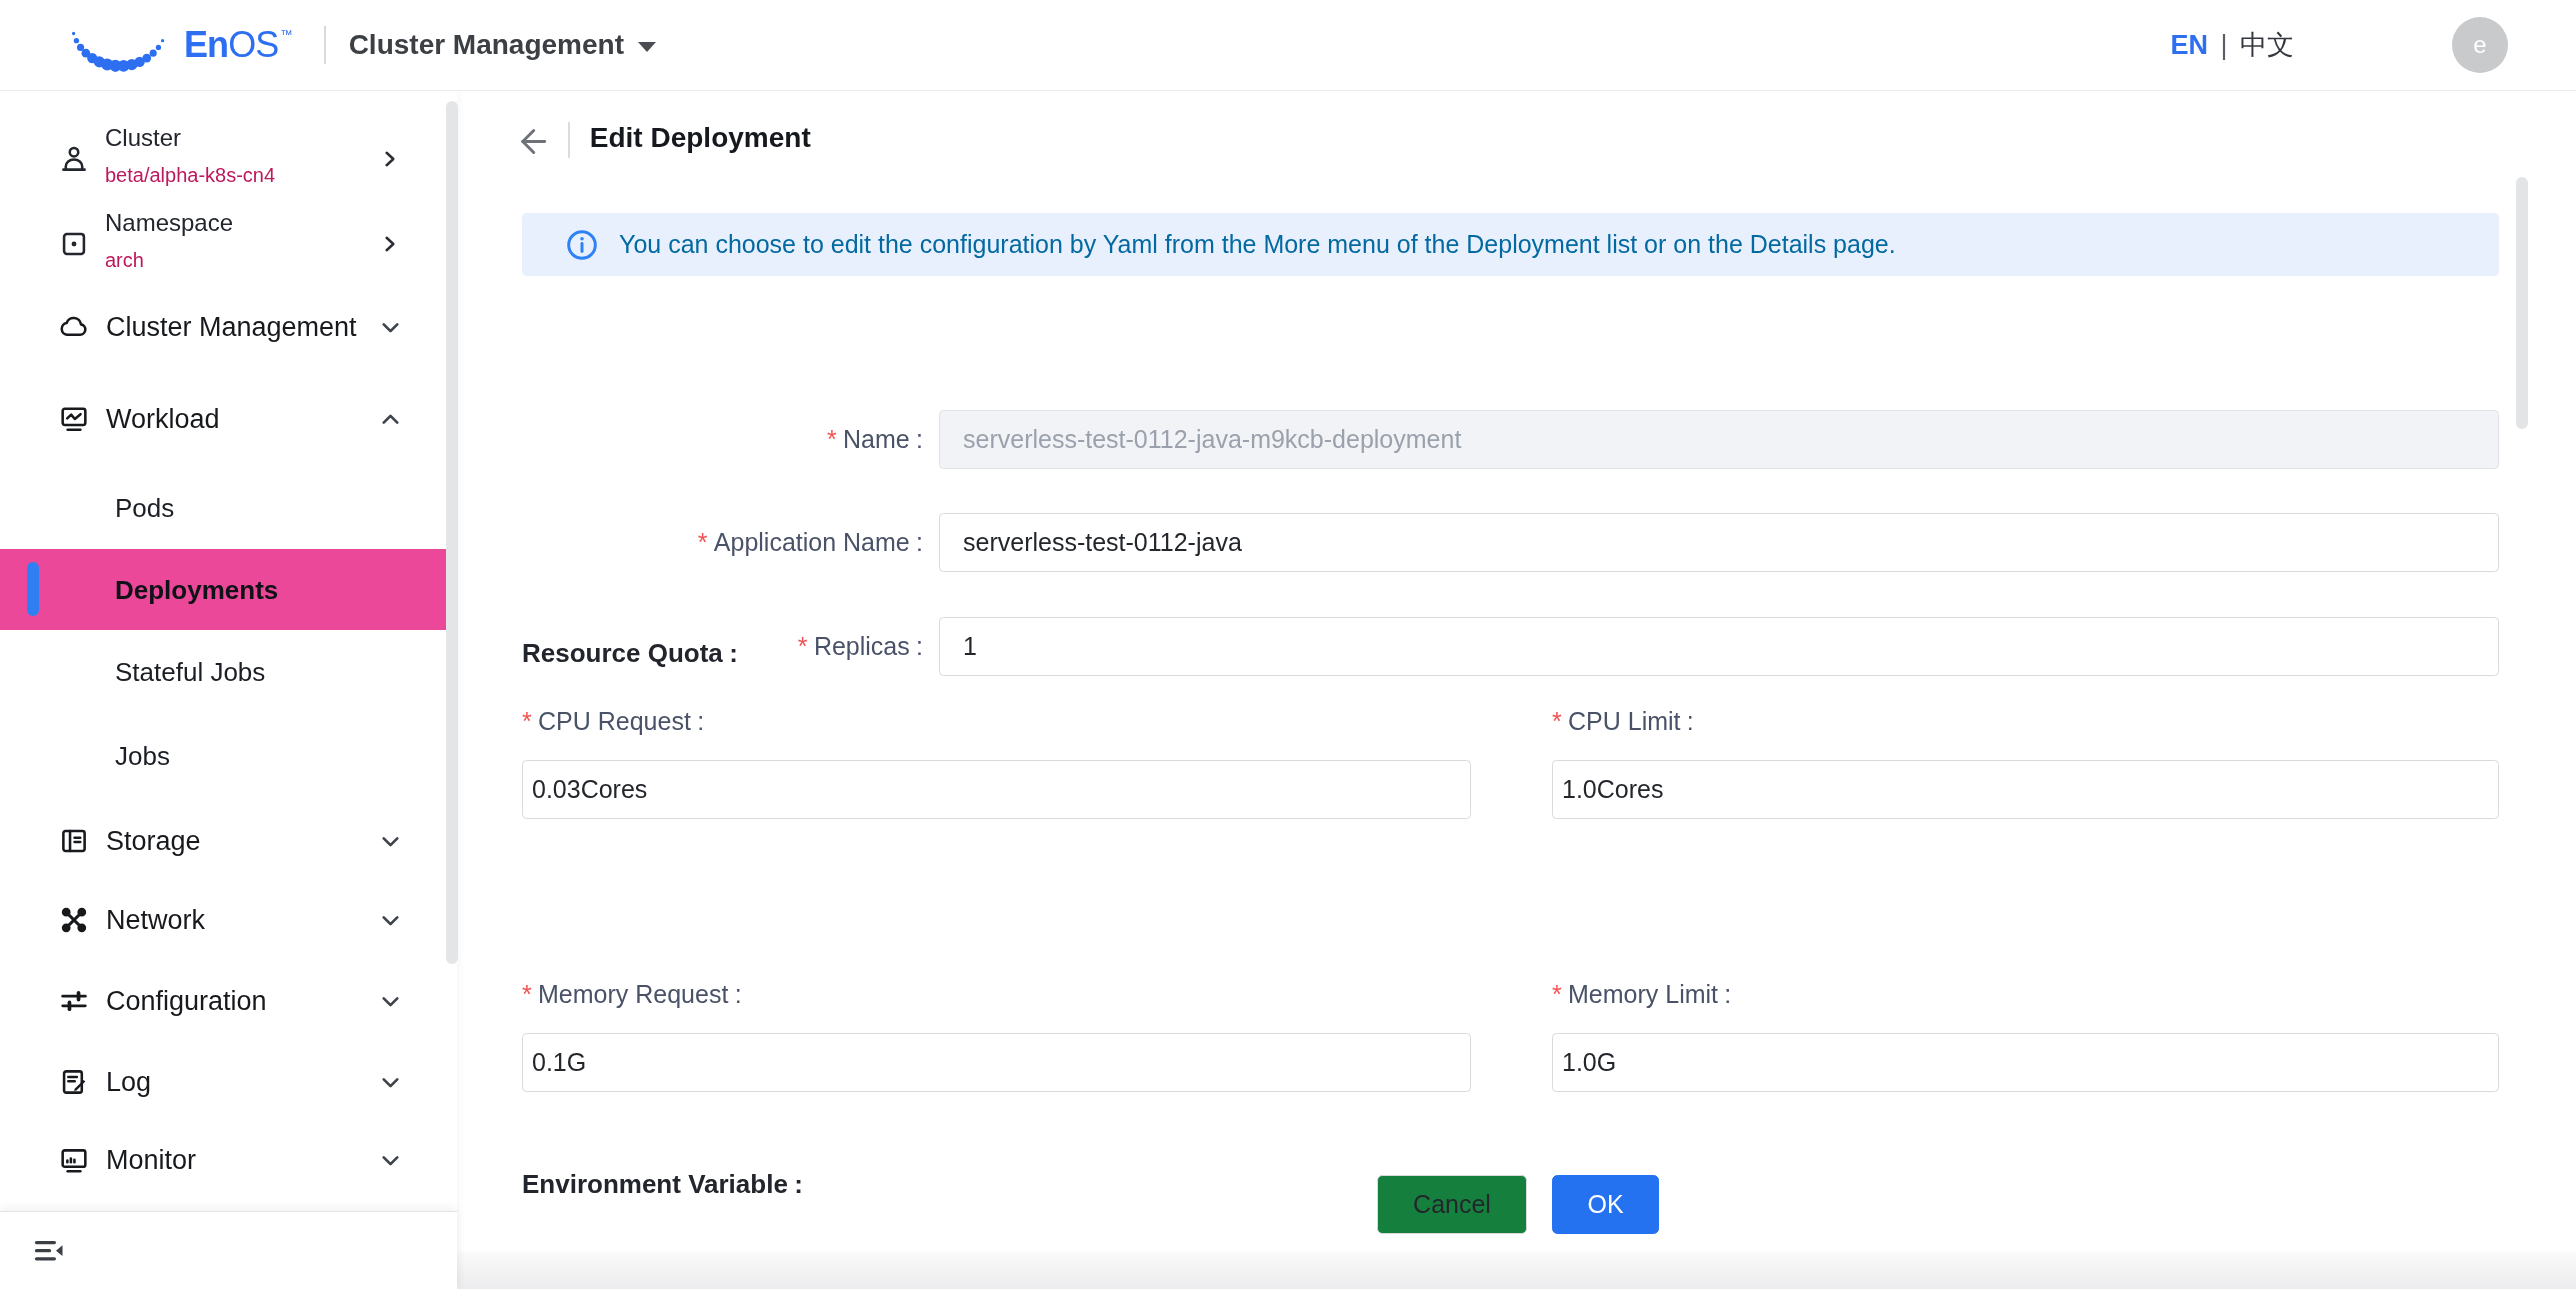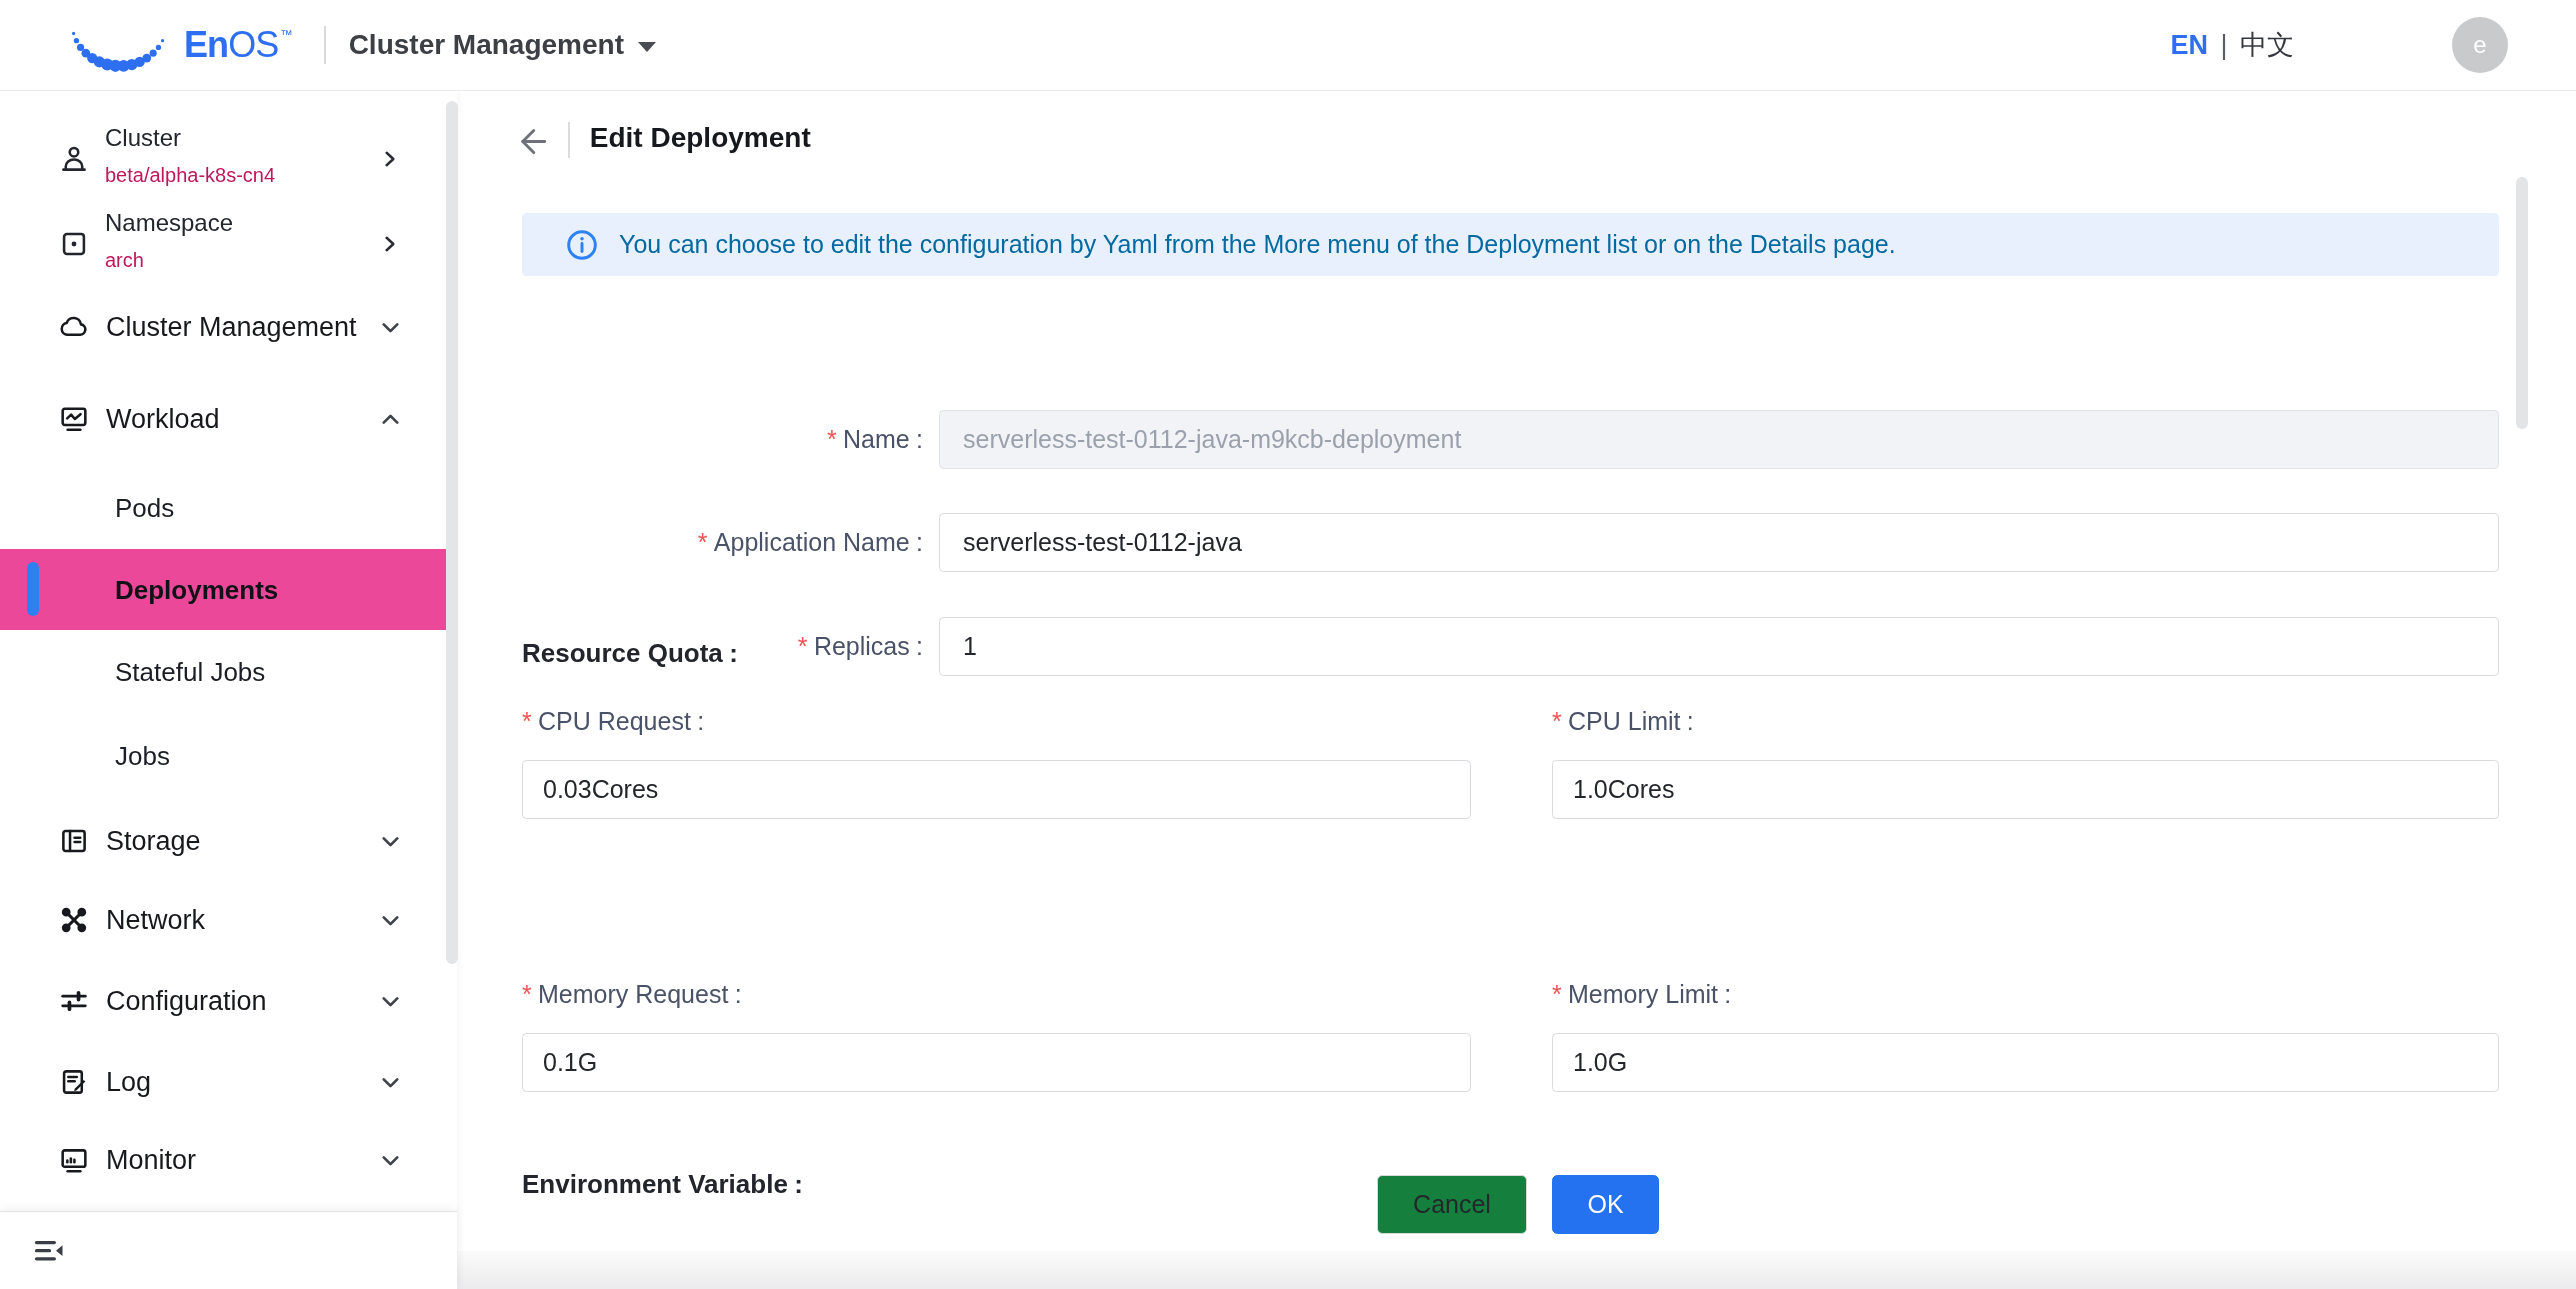--- a/index.html
+++ b/index.html
@@ -68,21 +68,21 @@
   .req{color:#f25252;margin-right:6.3px;font-size:25px;}
   .colon{margin-left:6.3px;color:#4a5268;}
   .heading .colon{color:#22252b;}
   input.finput{position:absolute;left:482px;top:0;width:1560px;height:59px;box-sizing:border-box;
     border:0.9px solid #d8dade;border-radius:4.5px;font-family:inherit;font-size:25px;color:#23262b;
     padding:0 23px;background:#fff;outline:none;}
   input.disabled{background:#f2f3f6;color:#9ba1ac;border-color:#e0e2e7;}
   .heading{position:absolute;left:65px;font-size:26px;font-weight:700;color:#22252b;white-space:nowrap;}
   .qlabel{position:absolute;font-size:25px;color:#4a5268;white-space:nowrap;}
   input.qinput{position:absolute;height:59px;box-sizing:border-box;border:0.9px solid #d8dade;border-radius:4.5px;
-    font-family:inherit;font-size:25px;color:#23262b;padding:0 20px;background:#fff;outline:none;}
+    font-family:inherit;font-size:25px;color:#23262b;padding:0 9px;background:#fff;outline:none;}
   .btn{position:absolute;height:59px;box-sizing:border-box;border-radius:5.4px;font-size:25px;
     display:flex;align-items:center;justify-content:center;cursor:pointer;font-family:inherit;}
   .btn-cancel{left:920px;top:1085px;width:150px;background:#15803d;border:0.9px solid #d9d9d9;color:#23262b;}
   .btn-ok{left:1095px;top:1085px;width:107px;background:#2472ef;border:0.9px solid #2472ef;color:#fff;}
   .content-scrollbar{position:absolute;left:2059px;top:87px;width:11.6px;height:252px;border-radius:6.3px;background:#e3e4e6;}
   .content-footer{position:absolute;left:0;bottom:0;width:100%;height:39px;
     background:linear-gradient(180deg,#fbfbfb,#ebebed);}
   svg{display:block;}
 </style>
 </head>

